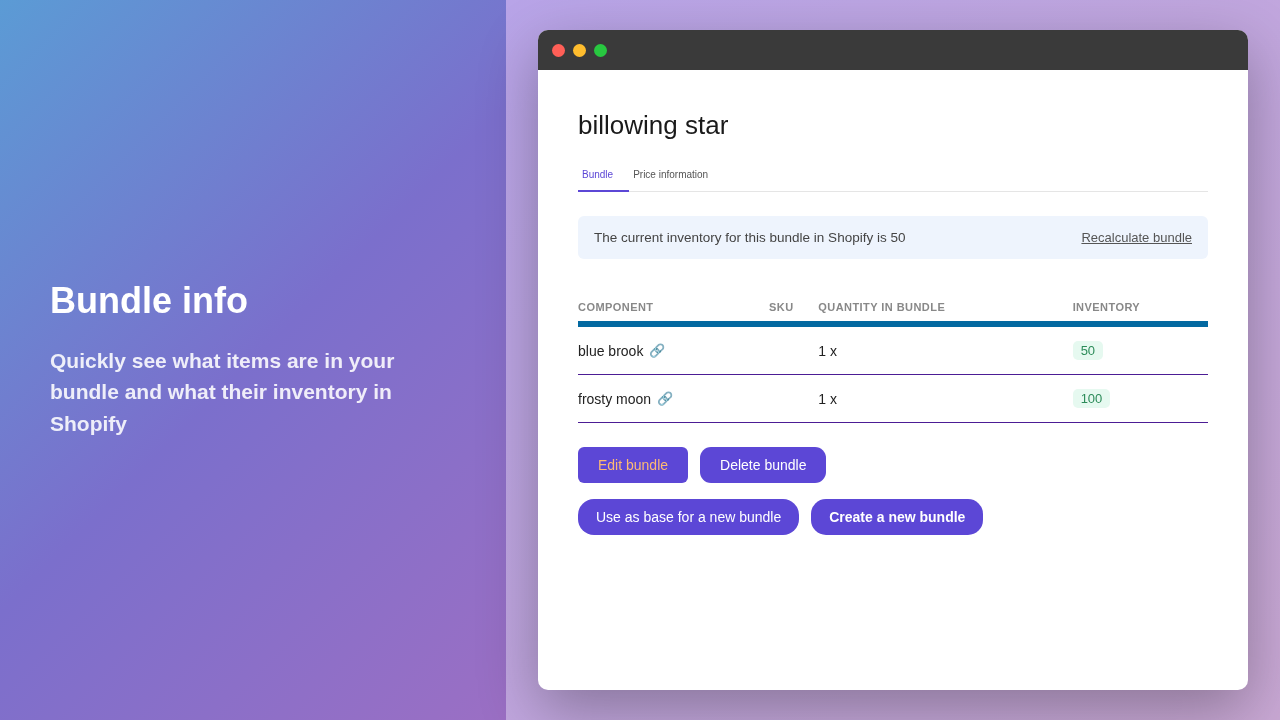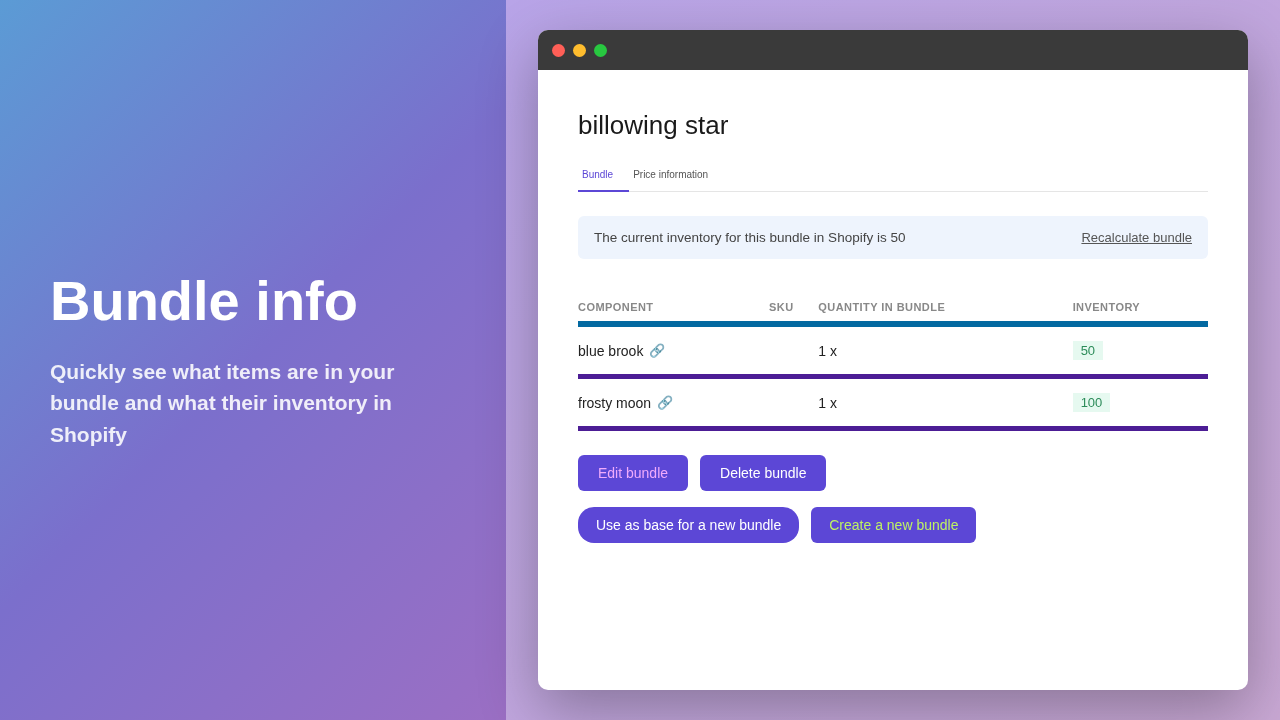--- a/index.html
+++ b/index.html
@@ -19,21 +19,21 @@
       height: 720px;
       background: linear-gradient(135deg, #5b9bd5 0%, #7b6fcc 50%, #9b6fc4 100%);
       display: flex;
       flex-direction: column;
       justify-content: center;
       padding: 60px 50px;
     }
 
     .left-panel h1 {
       color: #ffffff;
-      font-size: 56px;
+      font-size: 36px;
       font-weight: 800;
       margin-bottom: 24px;
       line-height: 1.1;
     }
 
     .left-panel p {
       color: rgba(255,255,255,0.88);
       font-size: 21px;
       font-weight: 700;
       line-height: 1.5;
@@ -153,73 +153,73 @@
       padding: 8px 0;
       text-transform: uppercase;
       letter-spacing: 0.04em;
       border-bottom: 6px solid #0369a1;
     }
 
     .bundle-table tbody tr td {
       padding: 14px 0;
       font-size: 14px;
       color: #222;
-      border-bottom: 5px solid #4c1d95;
+      border-bottom: 1px solid #4c1d95;
       vertical-align: middle;
     }
 
     .component-name {
       display: flex;
       align-items: center;
       gap: 6px;
     }
 
     .link-icon {
       font-size: 13px;
       color: #aaa;
       cursor: pointer;
     }
 
     .inventory-badge {
       display: inline-block;
       padding: 2px 8px;
-      border-radius: 0;
+      border-radius: 5px;
       font-size: 13px;
       font-weight: 500;
     }
 
     .inventory-badge.green {
       background: #e6f9f0;
       color: #2d8c5a;
     }
 
     
     .action-row-1 {
       display: flex;
       gap: 12px;
       margin-top: 24px;
       margin-bottom: 16px;
     }
 
     .btn-edit {
       background: #5c47d6;
-      color: #f0abfc;
+      color: #fdba74;
       border: none;
       border-radius: 6px;
       padding: 10px 20px;
       font-size: 14px;
       cursor: pointer;
       font-weight: 500;
     }
 
     .btn-delete {
       background: #5c47d6;
       color: white;
       border: none;
-      border-radius: 6px;
+      border-radius: 11px;
       padding: 10px 20px;
       font-size: 14px;
       cursor: pointer;
       font-weight: 500;
     }
 
     
     .action-row-2 {
       display: flex;
       gap: 12px;
@@ -231,27 +231,27 @@
       border: none;
       border-radius: 16px;
       padding: 10px 18px;
       font-size: 14px;
       cursor: pointer;
       font-weight: 500;
     }
 
     .btn-new {
       background: #5c47d6;
-      color: #bef264;
-      border: none;
-      border-radius: 6px;
+      color: #ffffff;
+      border: none;
+      border-radius: 15px;
       padding: 10px 18px;
       font-size: 14px;
       cursor: pointer;
-      font-weight: 400;
+      font-weight: 700;
     }
   </style>
 </head>
 <body>
 
 <div class="left-panel">
   <h1>Bundle info</h1>
   <p>Quickly see what items are in your bundle and what their inventory in Shopify</p>
 </div>
 

